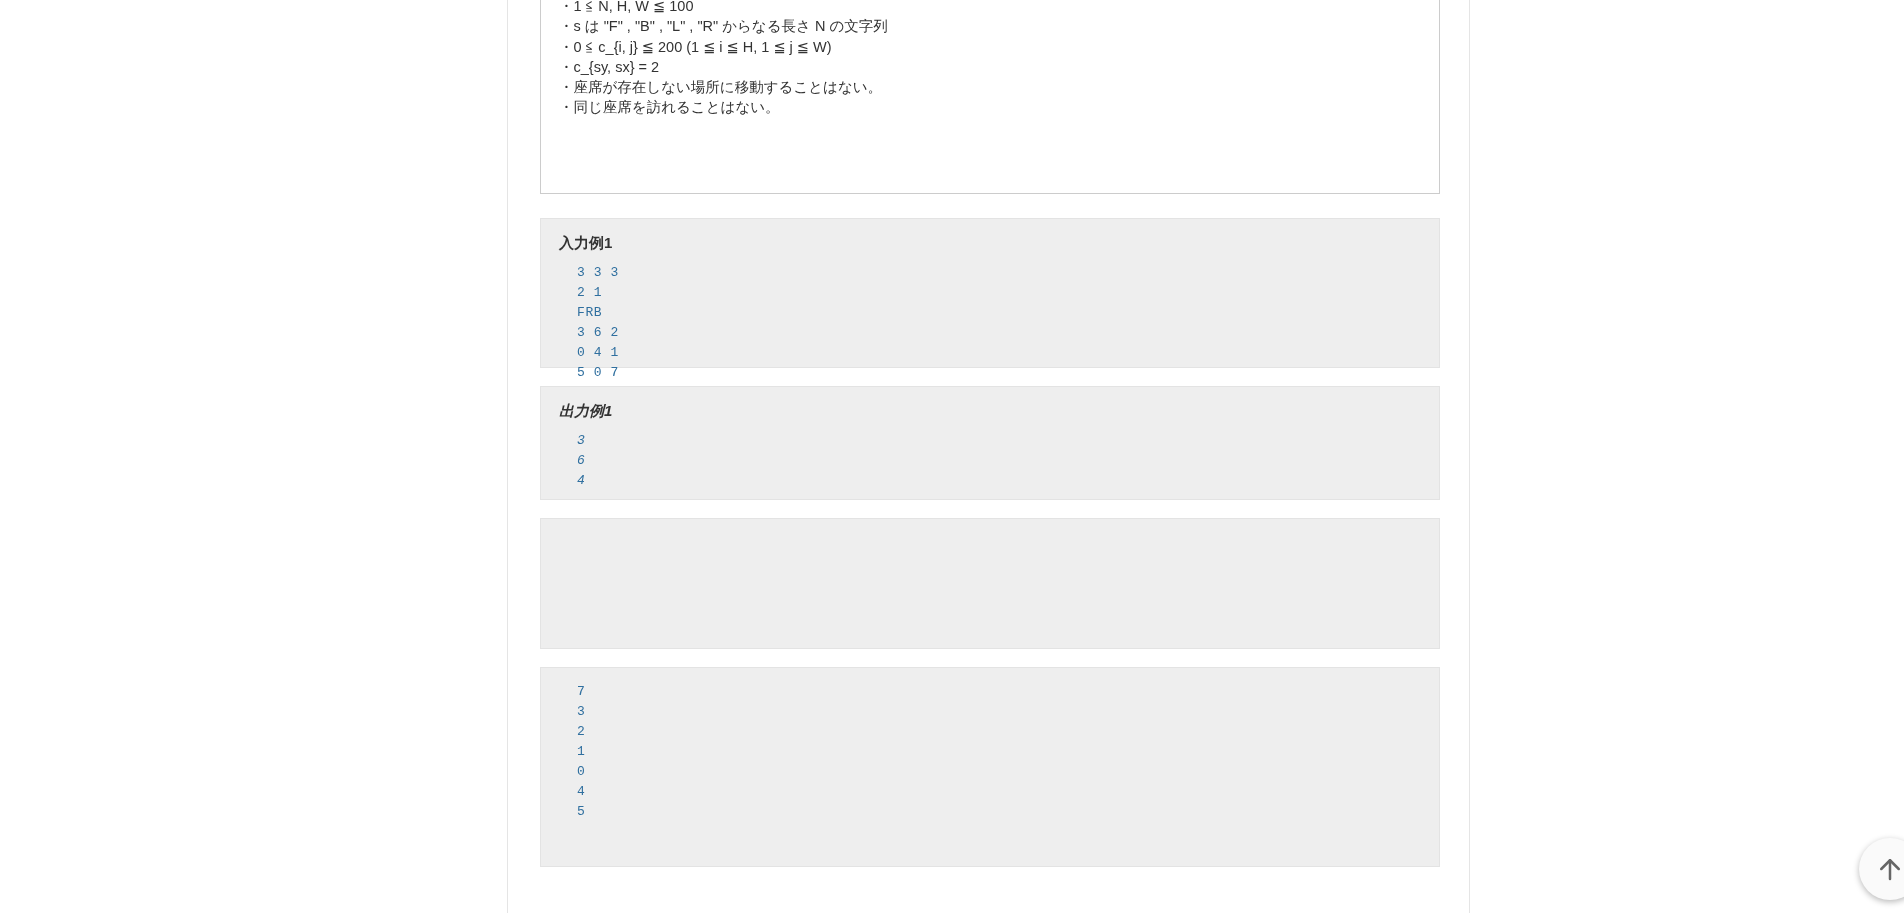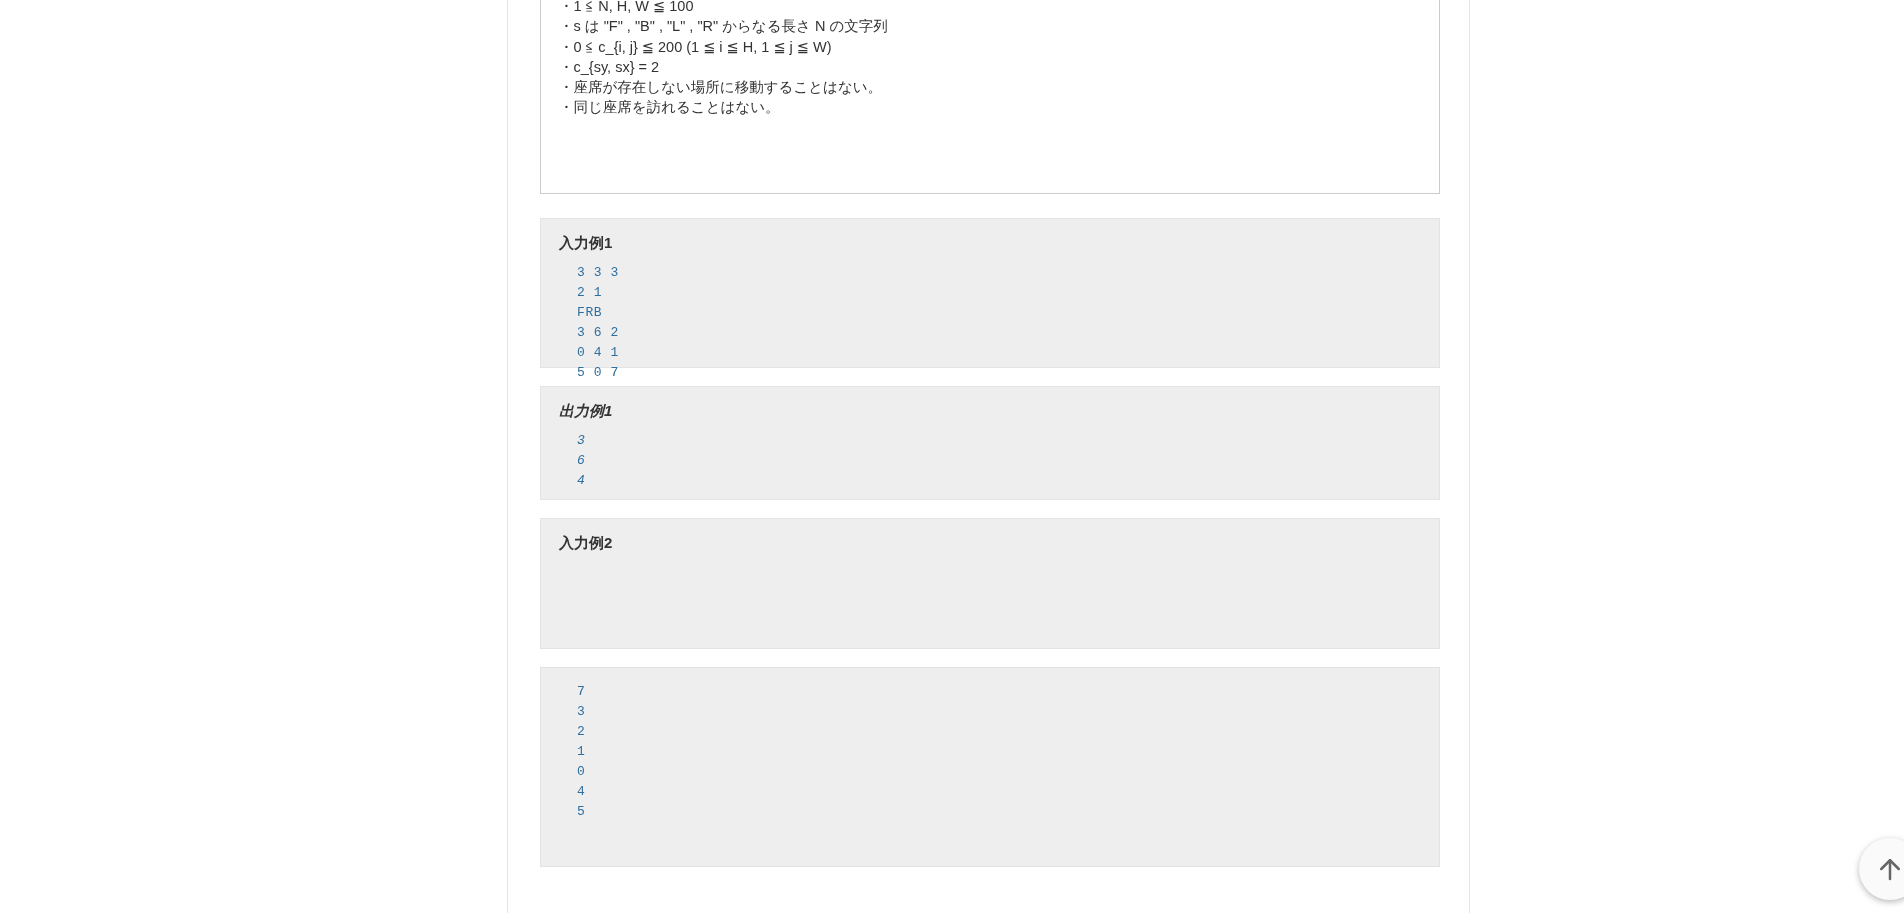--- a/index.html
+++ b/index.html
@@ -154,21 +154,20 @@
     </div>
 
     <div class="sample out1">
       <h3>出力例1</h3>
       <pre>3
 6
 4</pre>
     </div>
 
     <div class="sample in2">
-      <h3>入力例2</h3>
     </div>
 
     <div class="sample out2">
       <pre>7
 3
 2
 1
 0
 4
 5</pre>

